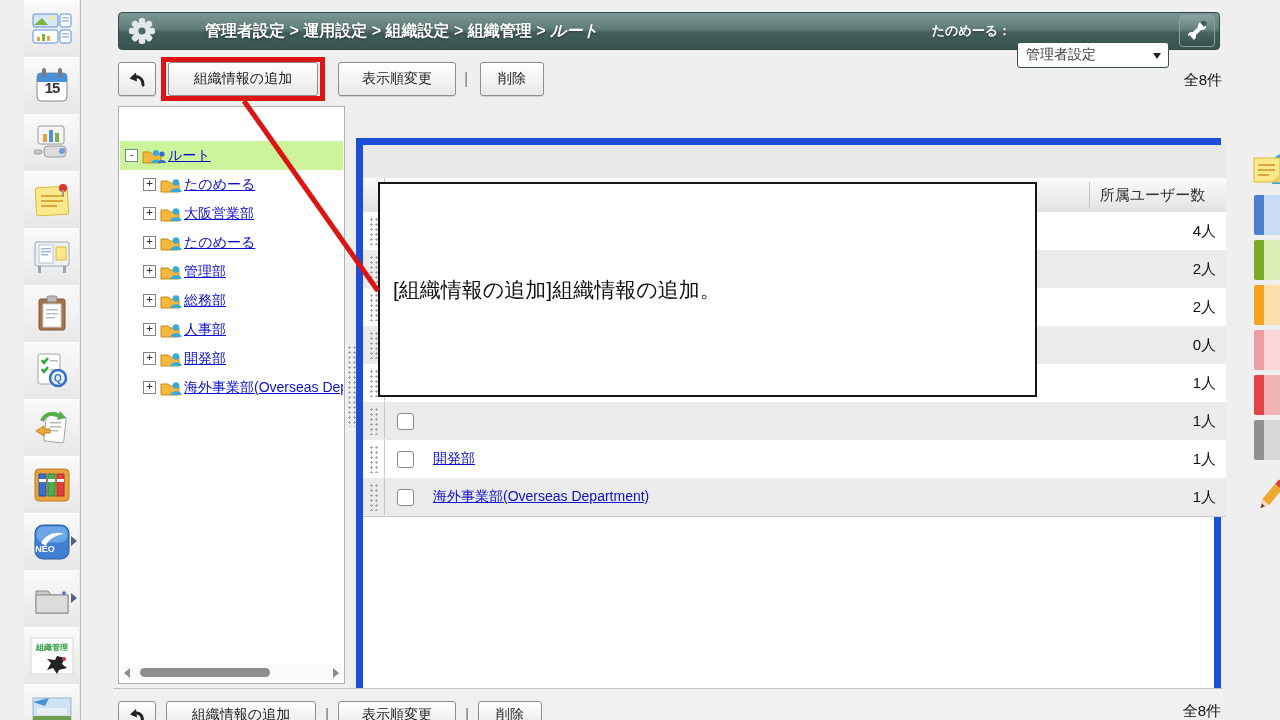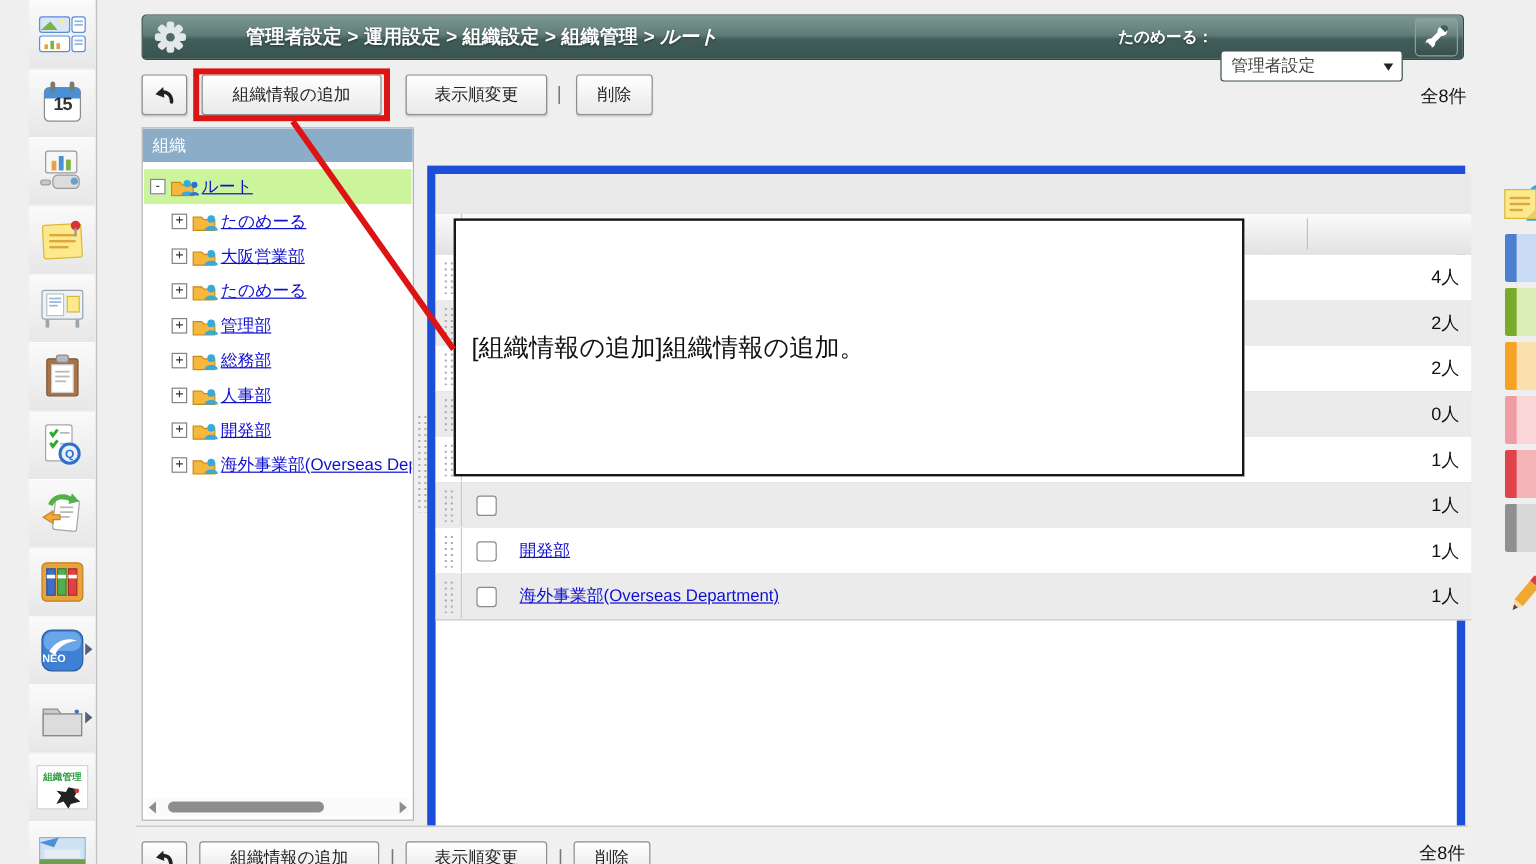--- a/index.html
+++ b/index.html
@@ -255,21 +255,20 @@
         <polygon points="9,3.5 2.5,9.5 10,12.5" fill="#222"></polygon>
       </svg>
   </div>
   <div class="btn" style="left:168px;top:62px;width:150px">組織情報の追加</div>
   <div class="btn" style="left:338px;top:62px;width:118px">表示順変更</div>
   <span class="sep" style="left:464px;top:70px">|</span>
   <div class="btn" style="left:480px;top:62px;width:64px">削除</div>
   <span class="total" style="top:71px">全8件</span>
 
   <div class="treepanel">
-    <div class="treehead">組織</div>
 
     <div class="titem sel" style="top:34px;padding-left:5px">
       <span class="exp">-</span>
       <svg class="ticon" width="24" height="17">
           <path d="M1 5 h7 l2 2 h9 v9 h-18 Z" fill="#f5b73c" stroke="#c78a18"></path>
           <circle cx="14" cy="6" r="3" fill="#35aadc"></circle>
           <path d="M9 16 c0-4.5 10-4.5 10 0 Z" fill="#35aadc"></path>
           <circle cx="20" cy="7" r="2.6" fill="#2f6fd0"></circle>
           <path d="M16 16 c0-4 8-4 8 0 Z" fill="#2f6fd0"></path>
         </svg>
@@ -362,20 +361,21 @@
     <div class="tstrip"></div>
     <div class="thead">
       <div class="dragcell" style="height:33px"></div>
       <div class="cbcell" style="height:34px">
           <div class="cb"></div>
         </div>
       <div class="thlabel" style="left:70px">組織名</div>
       <div class="vline" style="left:470px"></div>
       <div class="thlabel" style="left:482px">連絡先</div>
       <div class="vline" style="left:726px"></div>
+      <div class="thlabel" style="left:726px;width:127px;justify-content:center">所属ユーザー数</div>
     </div>
 
     <div class="trow" style="top:67px">
       <div class="dragcell">
           <div class="dragdots dots"></div>
         </div>
       <div class="cbcell">
           <div class="cb"></div>
         </div>
       <div class="namecell">

